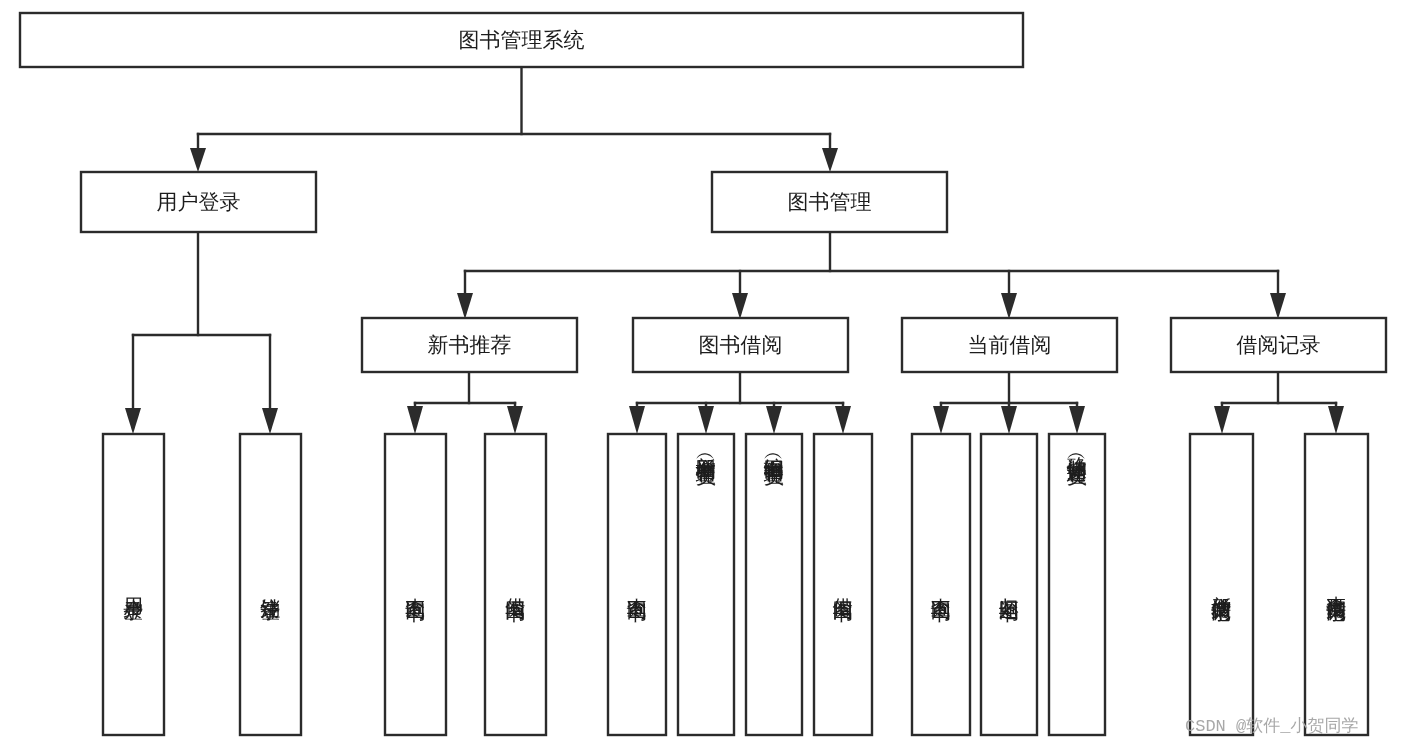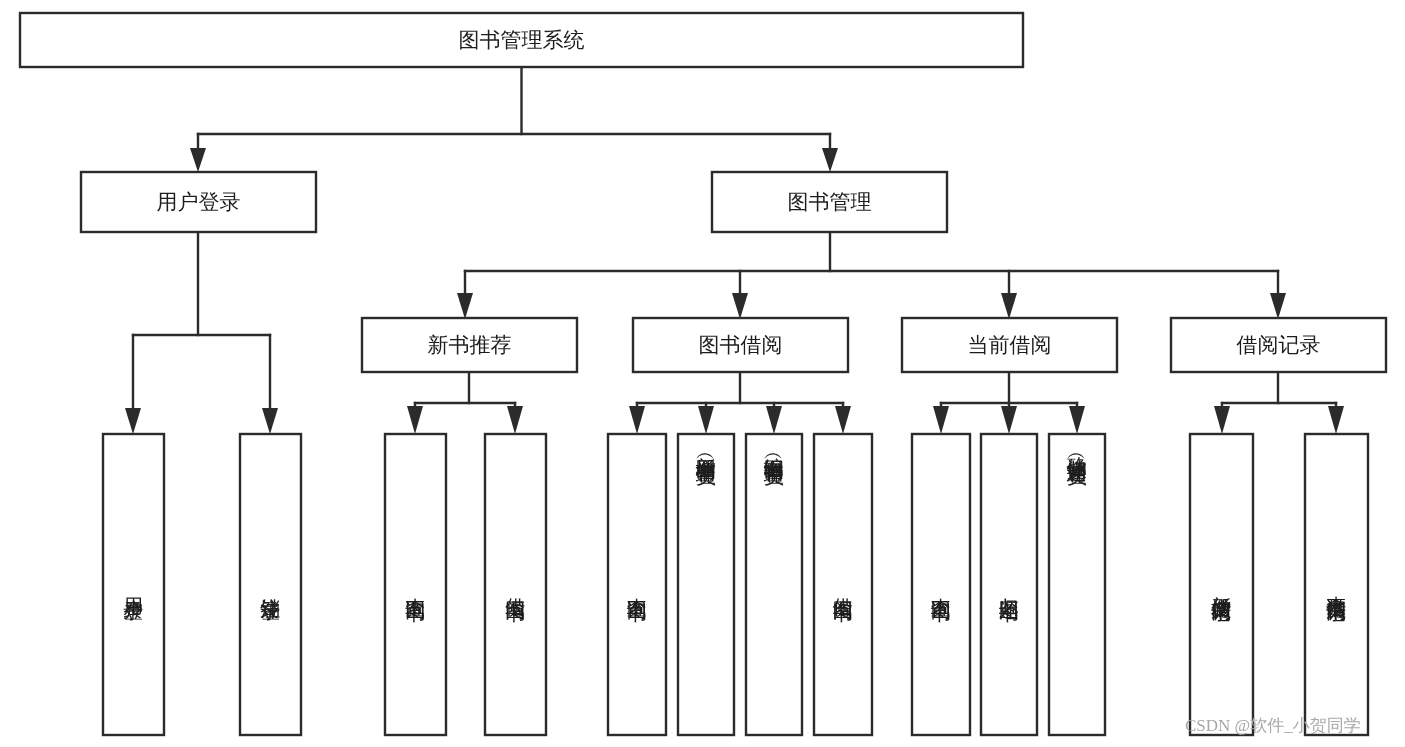--- a/index.html
+++ b/index.html
@@ -64,21 +64,21 @@
     font-size: 20px;
     line-height: 1.02;
     color: #1d1d1d;
     letter-spacing: 1.5px;
     white-space: nowrap;
   }
   .watermark {
     position: absolute;
     left: 1185px;
     top: 714px;
-    font-family: Liberation Serif, serif;
+    font-family: Liberation Mono, monospace;
     font-size: 17px;
     color: #a8a8a8;
     white-space: nowrap;
     pointer-events: none;
   }
 </style>
 </head>
 <body>
 
 <div id="diagram-root">

